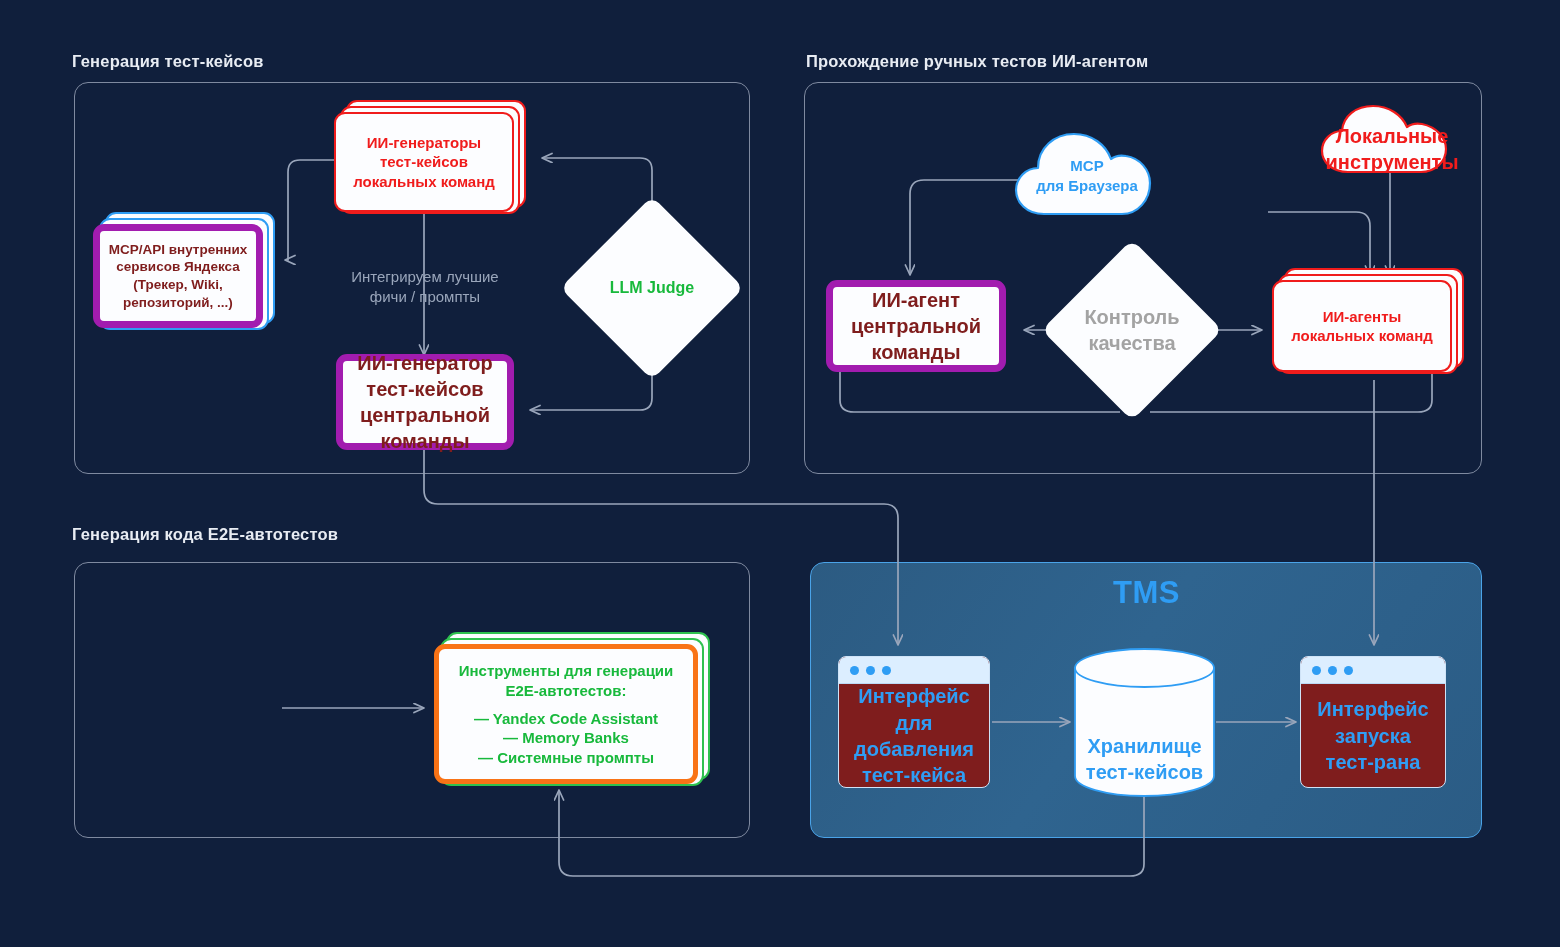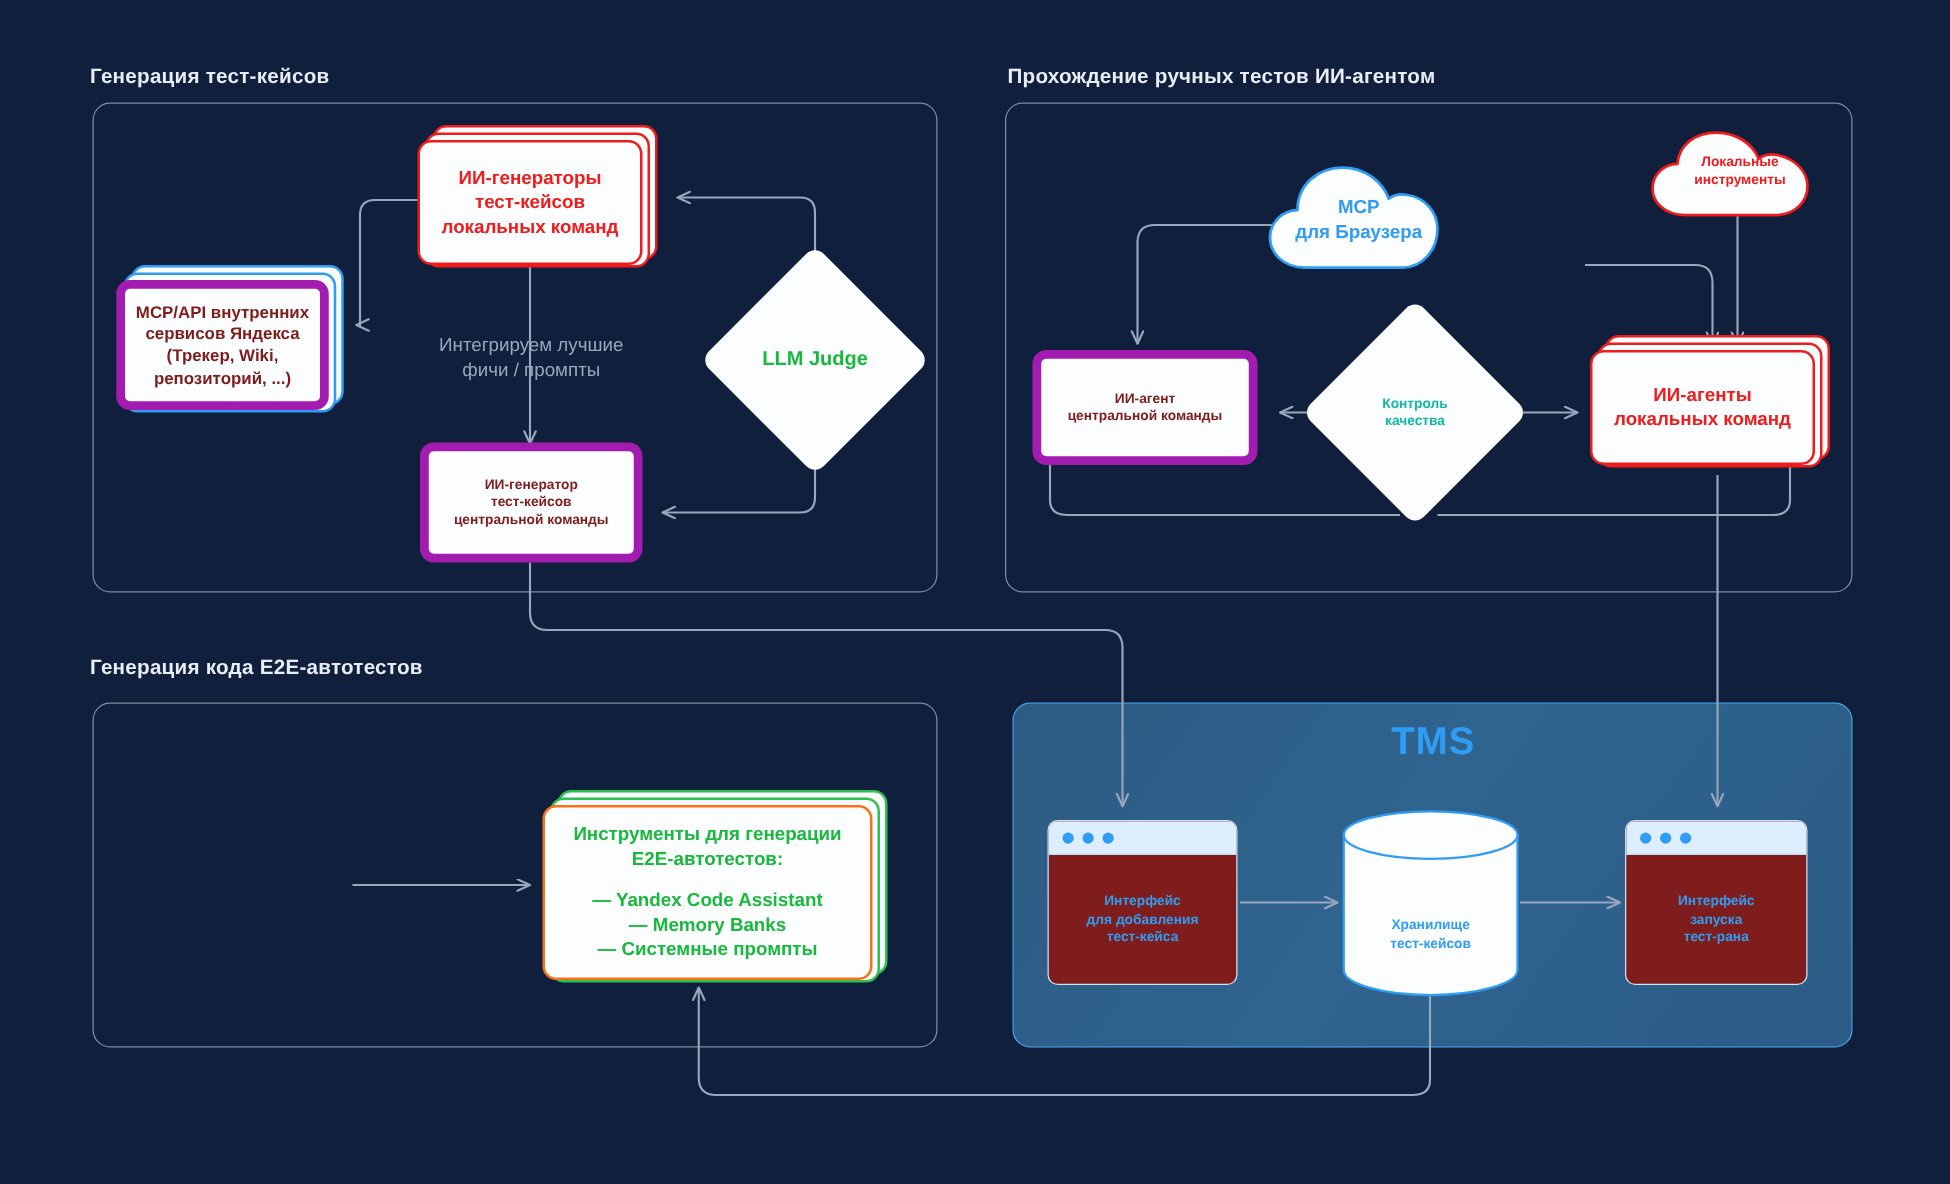--- a/index.html
+++ b/index.html
@@ -9,21 +9,21 @@
   .grp-title{position:absolute;color:#e8ecf3;font-size:16.5px;font-weight:600;letter-spacing:.2px;white-space:nowrap;}
   .frame{position:absolute;border:1.3px solid #7f8aa0;border-radius:14px;}
   .tms-panel{position:absolute;border:1.6px solid #4aa3e8;border-radius:14px;
              background:linear-gradient(125deg,#2c5b82 0%,#2f648f 45%,#2b5c85 100%);}
   .tms-label{position:absolute;color:#2f9df4;font-size:31px;font-weight:700;letter-spacing:.5px;}
   .node{position:absolute;display:flex;align-items:center;justify-content:center;
         text-align:center;box-sizing:border-box;line-height:1.3;}
   .card{background:#fcfdff;border-radius:11px;}
   .card.blue{border:7px solid #a21caf;color:#7f1d1d;}
   .card.red{border:2px solid #f01c1c;color:#f01c1c;}
-  .card.green{border:2px solid #f97316;color:#18b93c;}
+  .card.green{border:5px solid #f97316;color:#18b93c;}
   .stack-l{position:absolute;background:#fcfdff;border-radius:11px;box-sizing:border-box;}
   .stack-l.blue{border:2px solid #2f9df4;}
   .stack-l.red{border:2px solid #f01c1c;}
   .stack-l.green{border:2px solid #2fc14f;}
   .diamond{position:absolute;display:flex;align-items:center;justify-content:center;text-align:center;}
   .diamond .dshape{position:absolute;left:0;top:0;width:100%;height:100%;
       background:#fcfdff;transform:rotate(45deg);border-radius:10px;}
   .diamond .dtext{position:relative;z-index:2;line-height:1.3;}
   .cloudwrap{position:absolute;}
   .cloudwrap .ctext{position:absolute;width:100%;text-align:center;z-index:3;line-height:1.3;}
@@ -31,21 +31,21 @@
            box-sizing:border-box;border:1.5px solid #cfe3f7;}
   .winbar{height:26px;background:#dceeff;display:flex;align-items:center;gap:7px;padding-left:11px;
           border-bottom:1.5px solid #bcd9f5;}
   .dot{width:9px;height:9px;border-radius:50%;background:#2f9df4;}
   .winbody{display:flex;align-items:center;justify-content:center;text-align:center;
            height:calc(100% - 26px);color:#2f9df4;line-height:1.32;padding:0 6px;}
   .cyl{position:absolute;}
   .cyl .ctxt{position:absolute;width:100%;text-align:center;color:#2f9df4;z-index:3;line-height:1.32;}
   .edgelabel{position:absolute;color:#9aa6bb;font-size:15px;text-align:center;line-height:1.35;}
   .t13{font-size:13.5px;font-weight:600;}
-  .t14{font-size:11px;font-weight:600;}
+  .t14{font-size:20px;font-weight:600;}
   .t15{font-size:15px;font-weight:600;}
   .t16{font-size:16px;font-weight:600;}
 </style>
 </head>
 <body>
 
 <div id="stage">
 
   <div class="grp-title" style="left:72px;top:52px;">Генерация тест-кейсов</div>
   <div class="frame" style="left:74px;top:82px;width:674px;height:390px;"></div>
@@ -148,21 +148,21 @@
 инструменты</div>
   </div>
 
   <div class="node card blue t14" style="left:826px;top:280px;width:180px;height:92px;">
     <span style="white-space: pre-line;">ИИ-агент
 центральной команды</span>
   </div>
 
   <div class="diamond" style="left:1068px;top:266px;width:128px;height:128px;">
     <div class="dshape"></div>
-    <div class="dtext t14" style="color: #14b8a6; white-space: pre-line;">Контроль
+    <div class="dtext t14" style="color: #a3a3a3; white-space: pre-line;">Контроль
 качества</div>
   </div>
 
   <div>
     <div class="stack-l red" style="left:1284px;top:268px;width:180px;height:100px;"></div>
     <div class="stack-l red" style="left:1278px;top:274px;width:180px;height:100px;"></div>
     <div class="node card red t15" style="left: 1272px; top: 280px; width: 180px; height: 92px; white-space: pre-line;">ИИ-агенты
 локальных команд</div>
   </div>
 

